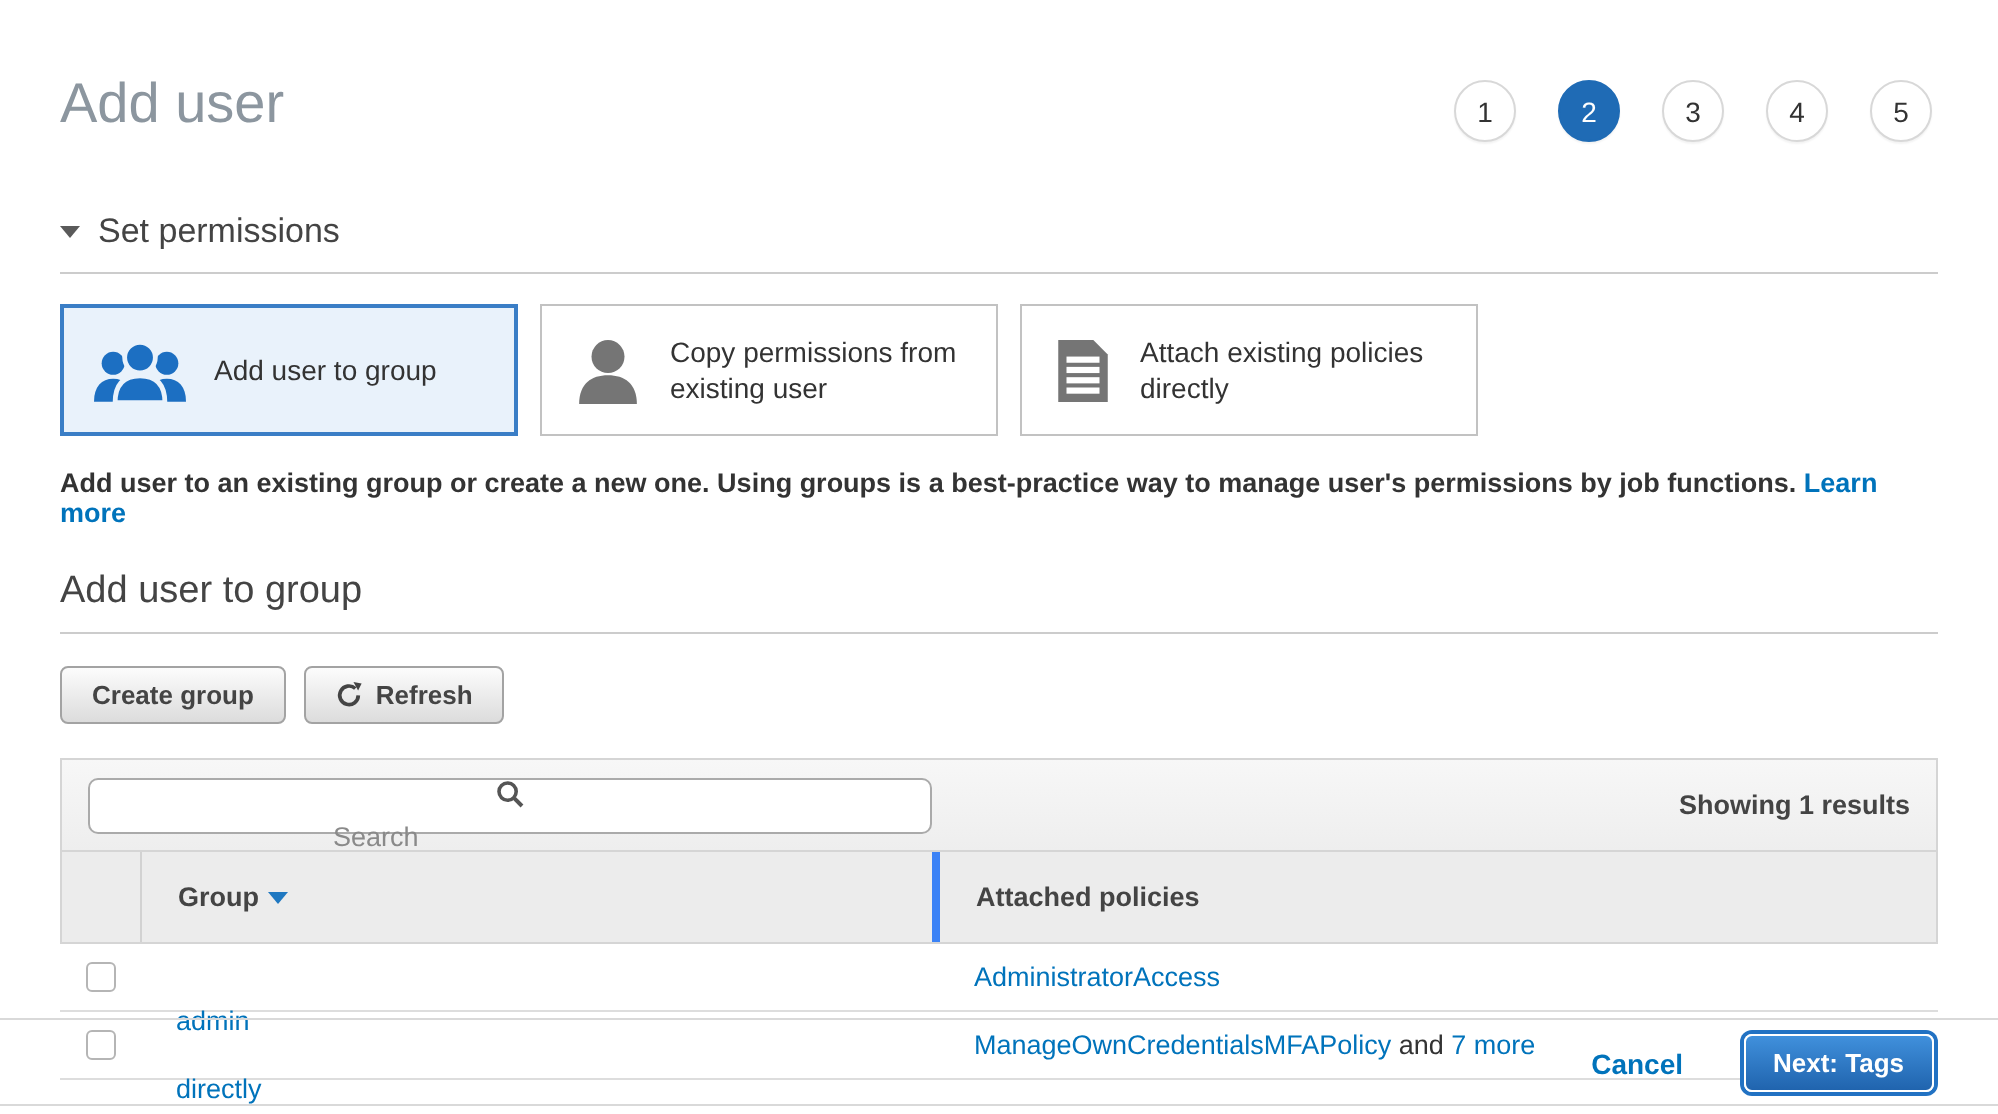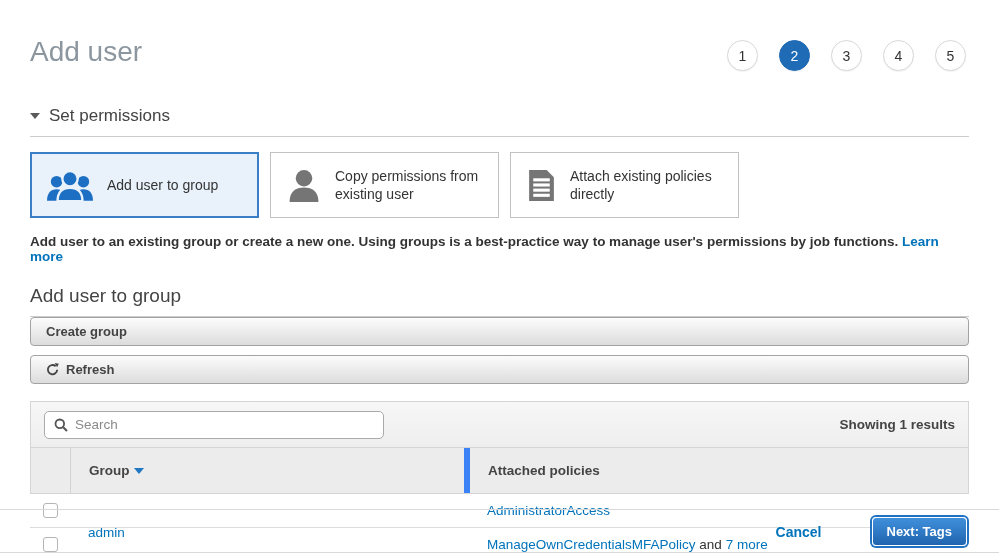--- a/index.html
+++ b/index.html
@@ -31,60 +31,60 @@
   .card-label { font-size:14px; color:#333; line-height:18px; }
   .card-icon { flex:0 0 auto; display:flex; align-items:center; }
 
   .description { margin-top:16px; font-size:13.5px; color:#333;font-weight:bold; }
   .link { color:#0073bb; text-decoration:none; cursor:pointer; }
 
   
   .group-title { margin-top:21px; font-size:19px; font-weight:400; color:#444; }
   .group-rule { height:1px; background:#ccc; border:0; margin-top:9px; }
 
-  .action-buttons { display:flex; gap:9px; margin-top:0;flex-direction:column; }
+  .action-buttons { display:flex; gap:9px; margin-top:16px; }
   .btn { display:inline-flex; align-items:center; gap:7px; height:29px; padding:0 15px; font-size:13px; font-weight:bold;
     color:#444; background:linear-gradient(#fcfcfc,#dcdcdc); border:1px solid #a3a3a3; border-radius:4px; cursor:pointer;
     font-family:"Liberation Sans", sans-serif; }
 
   
   .tableC { margin-top:17px; }
   .table-toolbar { height:47px; background:linear-gradient(#f7f7f7,#eeeeee); border:1px solid #d5d5d5;
     display:flex; align-items:center; justify-content:space-between; padding:0 13px; }
-  .search-box { display:flex; align-items:center; gap:7px; width:340px; height:28px; background:#fff;
-    border:1px solid #aaa; border-radius:5px; padding:0 9px; }
+  .search-box { display:flex; align-items:center; gap:7px; width:422px; height:28px; background:#fff;
+    border:1px solid #aaa; border-radius:5px; padding:0 9px;flex-direction:column; }
   .search-box input { border:0; outline:none; flex:1; font-size:13.5px; color:#333; font-family:"Liberation Sans", sans-serif; background:transparent; }
   .search-box input::placeholder { color:#8a8a8a; }
   .results-text { font-size:13.5px; font-weight:bold; color:#444; }
 
   .table-header { height:46px; background:#ececec; border:1px solid #d5d5d5; border-top:0; display:flex; align-items:stretch; }
   .th { display:flex; align-items:center; font-size:13.5px; font-weight:bold; color:#444; }
   .th-check { width:40px; border-right:1px solid #d2d2d2; }
-  .th-group { width:399px; padding-left:18px; gap:4px; border-right:6px solid #3b82f6; cursor:pointer;align-items:center; }
+  .th-group { width:399px; padding-left:18px; gap:4px; border-right:4px solid #3b82f6; cursor:pointer;align-items:center; }
   .th-policies { flex:1; padding-left:18px; }
   .sort-arrow { width:0; height:0; border-left:5px solid transparent; border-right:5px solid transparent; border-top:6px solid #1f78c1; }
 
   .trow { height:34px; display:flex; align-items:center; border-bottom:1px solid #ddd; font-size:13.5px; }
   .td-check { width:40px; display:flex; justify-content:center; }
   .td-group { width:399px; padding-left:18px;margin-top:44px; }
   .td-policies { flex:1; padding-left:18px; }
   .checkbox { width:15px; height:15px; border:1px solid #b5b5b5; border-radius:3px; background:#fff; cursor:pointer;
     appearance:none; -webkit-appearance:none; margin:0; }
 
   
   .footer-divider { position:absolute; left:0; right:0; top:509px; height:1px; background:#d9d9d9; }
   .bottom-line { position:absolute; left:0; right:0; top:552px; height:1px; background:#d9d9d9; }
   .footer { position:absolute; top:517px; right:32px; display:flex; align-items:center; }
   .cancel-link { font-size:14px; font-weight:bold; color:#0073bb; cursor:pointer; margin-right:30px; }
   .btn-secondary { height:29px; padding:0 16px; font-size:13px; font-weight:bold; color:#444;
     background:linear-gradient(#fcfcfc,#d9d9d9); border:1px solid #9a9a9a; border-radius:4px; cursor:pointer;
     margin-right:15px; font-family:"Liberation Sans", sans-serif; }
   .btn-primary { height:29px; padding:0 14px; font-size:13px; font-weight:bold; color:#fff;
     background:linear-gradient(#4090dc,#2064ae); border:1px solid #fff; border-radius:4px; cursor:pointer;
-    box-shadow:0 0 0 2px #2272c3; font-family:"Liberation Sans", sans-serif;margin-left:20px; }
+    box-shadow:0 0 0 2px #2272c3; font-family:"Liberation Sans", sans-serif; }
 </style>
 </head>
 <body>
 
 <div class="page">
   <div class="content">
 
     <div class="header-row">
       <div class="page-title">Add user</div>
       <div class="steps">

